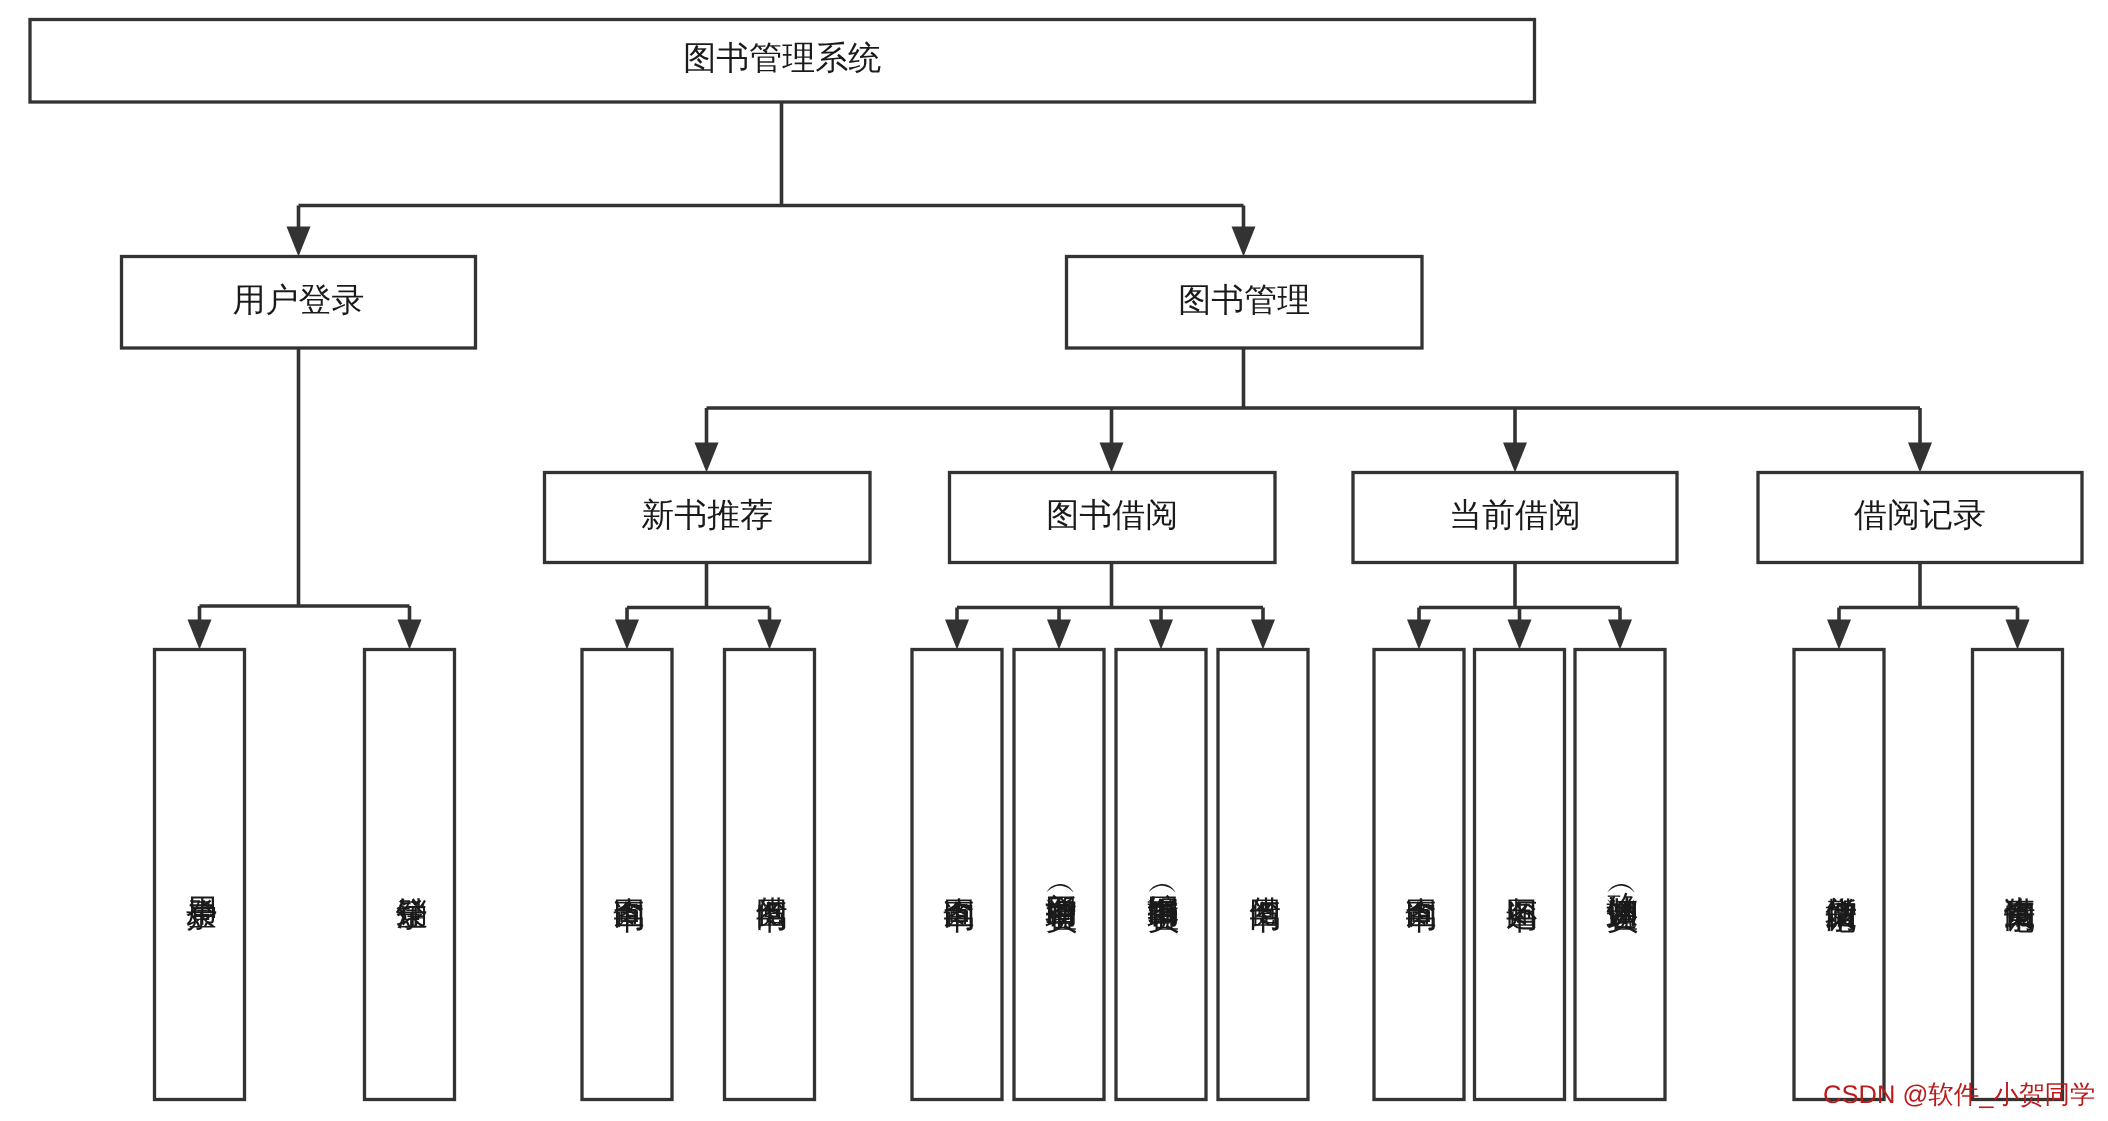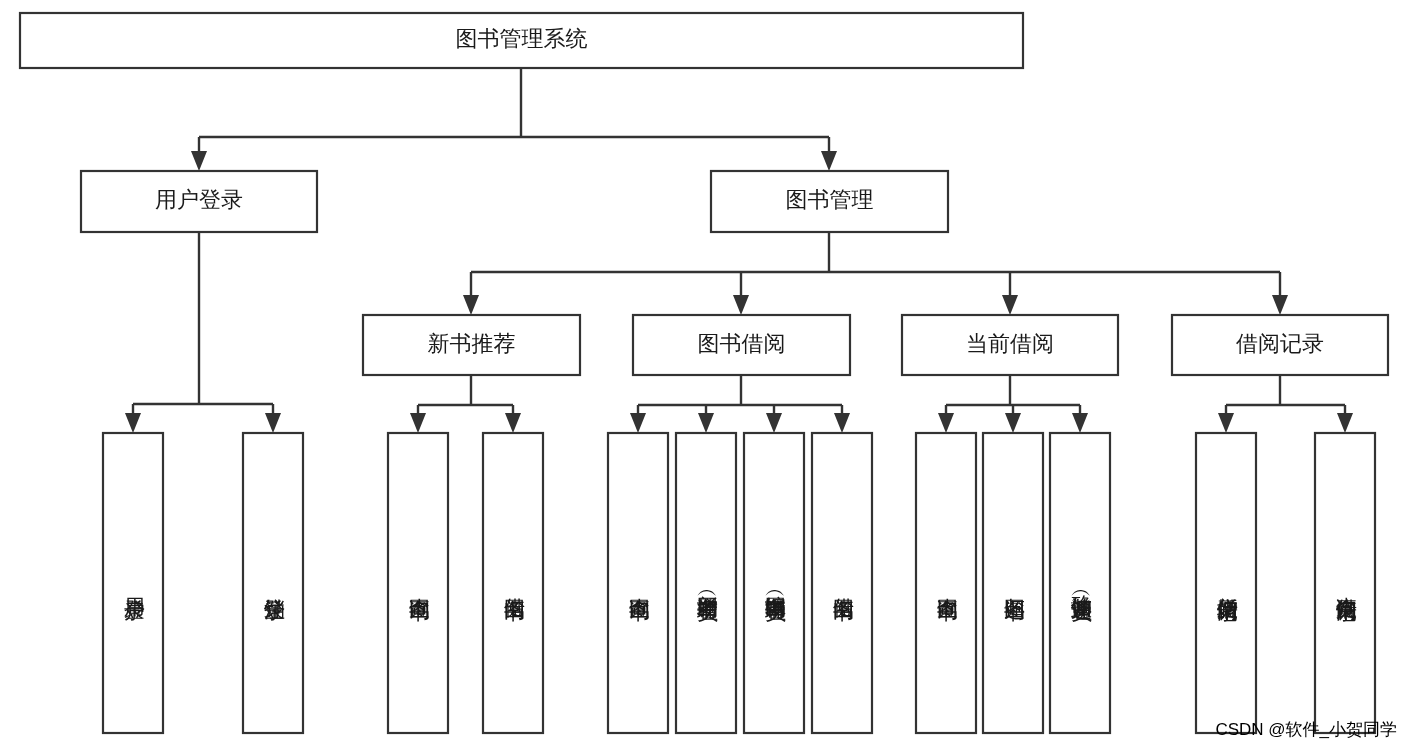--- a/index.html
+++ b/index.html
@@ -55,21 +55,21 @@
   .arrow-head {
     fill: #333333;
     stroke: none;
   }
   .watermark {
     position: absolute;
     right: 8px;
     bottom: 6px;
     font-family: "Liberation Sans", "DejaVu Sans", sans-serif;
     font-size: 17px;
-    color: #000000;
+    color: #b91c1c;
     white-space: nowrap;
     user-select: none;
     pointer-events: none;
   }
 </style>
 </head>
 <body>
 
 <div id="diagram-root">
   <svg class="diagram-canvas" viewBox="0 0 1405 747">

